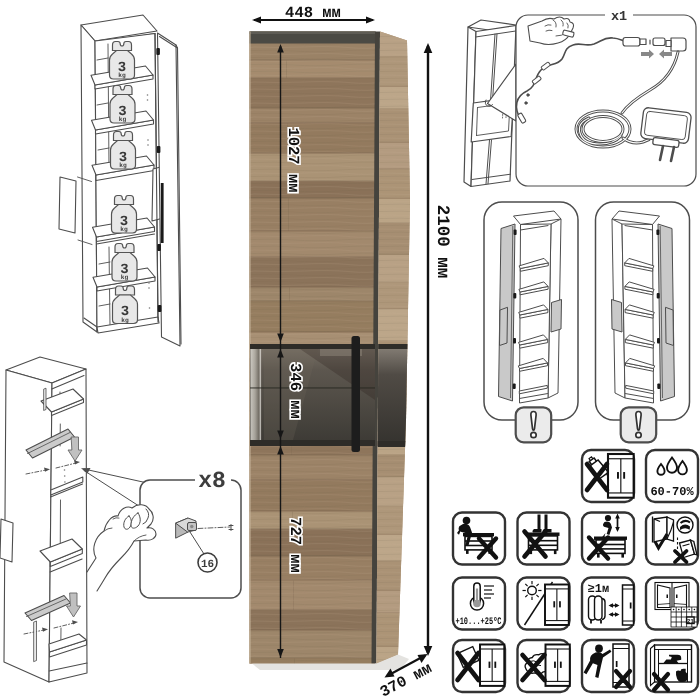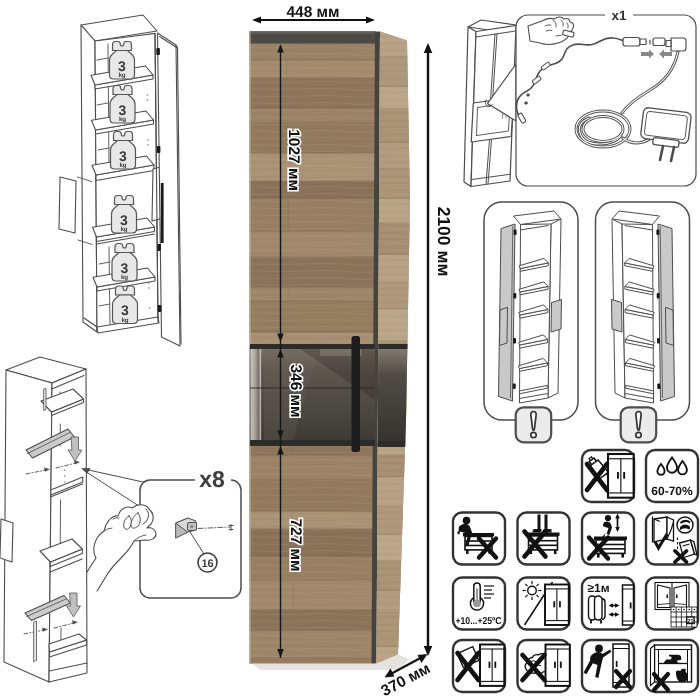--- a/index.html
+++ b/index.html
@@ -1,17 +1,17 @@
 <!DOCTYPE html>
 <html><head>
 <meta charset="utf-8">
 <style>
 html,body{margin:0;padding:0;background:#fff;}
 #page{position:relative;width:700px;height:700px;background:#fff;overflow:hidden;
-font-family:Liberation Sans, sans-serif;}
+font-family:Liberation Mono, monospace;}
 svg{position:absolute;top:0;left:0;text-rendering:geometricPrecision;}
 </style>
 </head>
 <body>
 <div id="page">
 <svg width="700" height="700" viewBox="0 0 700 700">
 <defs>
 <linearGradient id="glassg" x1="0" y1="0" x2="0" y2="1">
  <stop offset="0" stop-color="#7d756a"></stop>
  <stop offset="0.25" stop-color="#5d574f"></stop>

